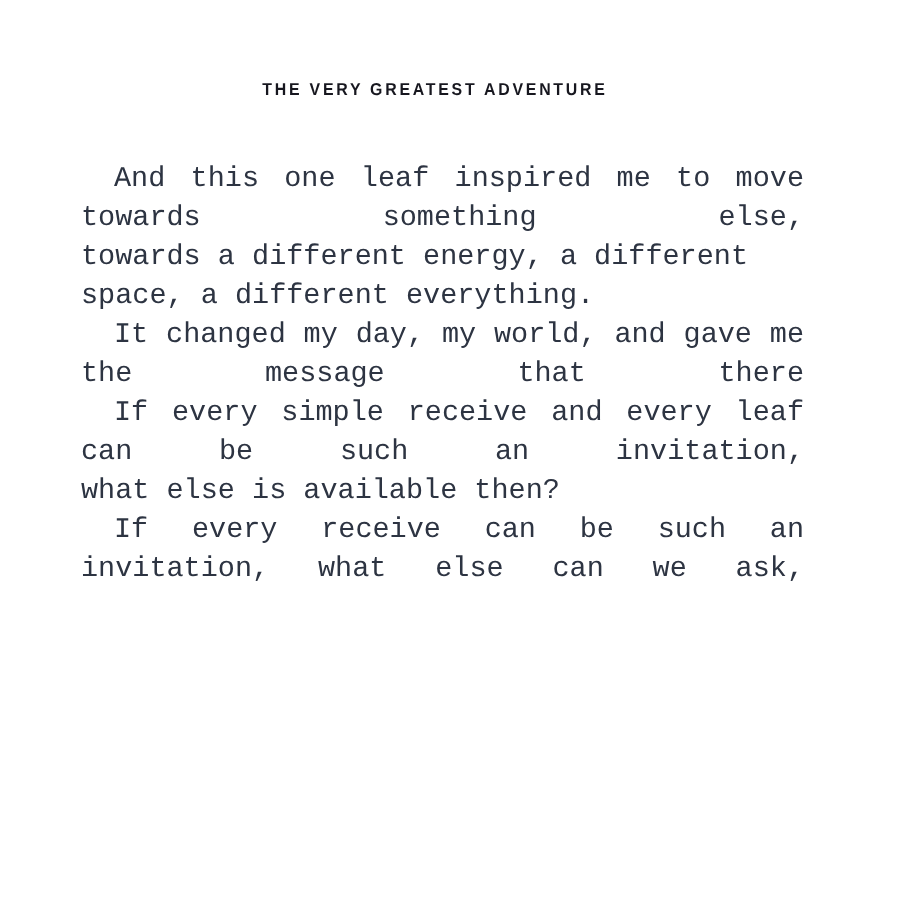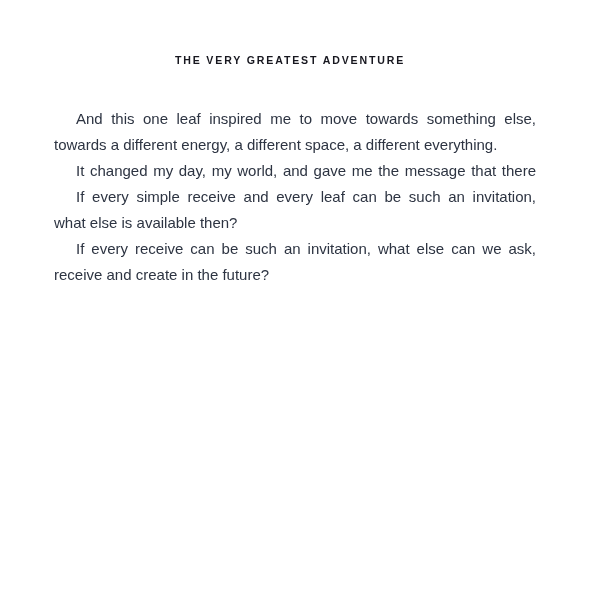--- a/index.html
+++ b/index.html
@@ -30,22 +30,22 @@
     transform-origin: center;
     white-space: nowrap;
   }
   .text-block {
     position: absolute;
     left: 54px;
     top: 106px;
     width: 482px;
   }
   .line {
-    font-family: Liberation Sans, sans-serif;
-    font-size: 15px;
+    font-family: Liberation Mono, monospace;
+    font-size: 19px;
     line-height: 26px;
     color: var(--text-color, #2d3442);
     text-align: left;
   }
   .line.justified {
     text-align: justify;
     text-align-last: justify;
   }
   .line.indent {
     text-indent: 22px;
@@ -63,16 +63,15 @@
       </div>
       <div class="paragraph">
         <div class="line justified indent">It changed my day, my world, and gave me the message that there</div>
       </div>
       <div class="paragraph">
         <div class="line justified indent">If every simple receive and every leaf can be such an invitation,</div>
         <div class="line">what else is available then?</div>
       </div>
       <div class="paragraph">
         <div class="line justified indent">If every receive can be such an invitation, what else can we ask,</div>
-        <div class="line">receive and create in the future?</div>
       </div>
     </div>
 </div>
 
 </body></html>

